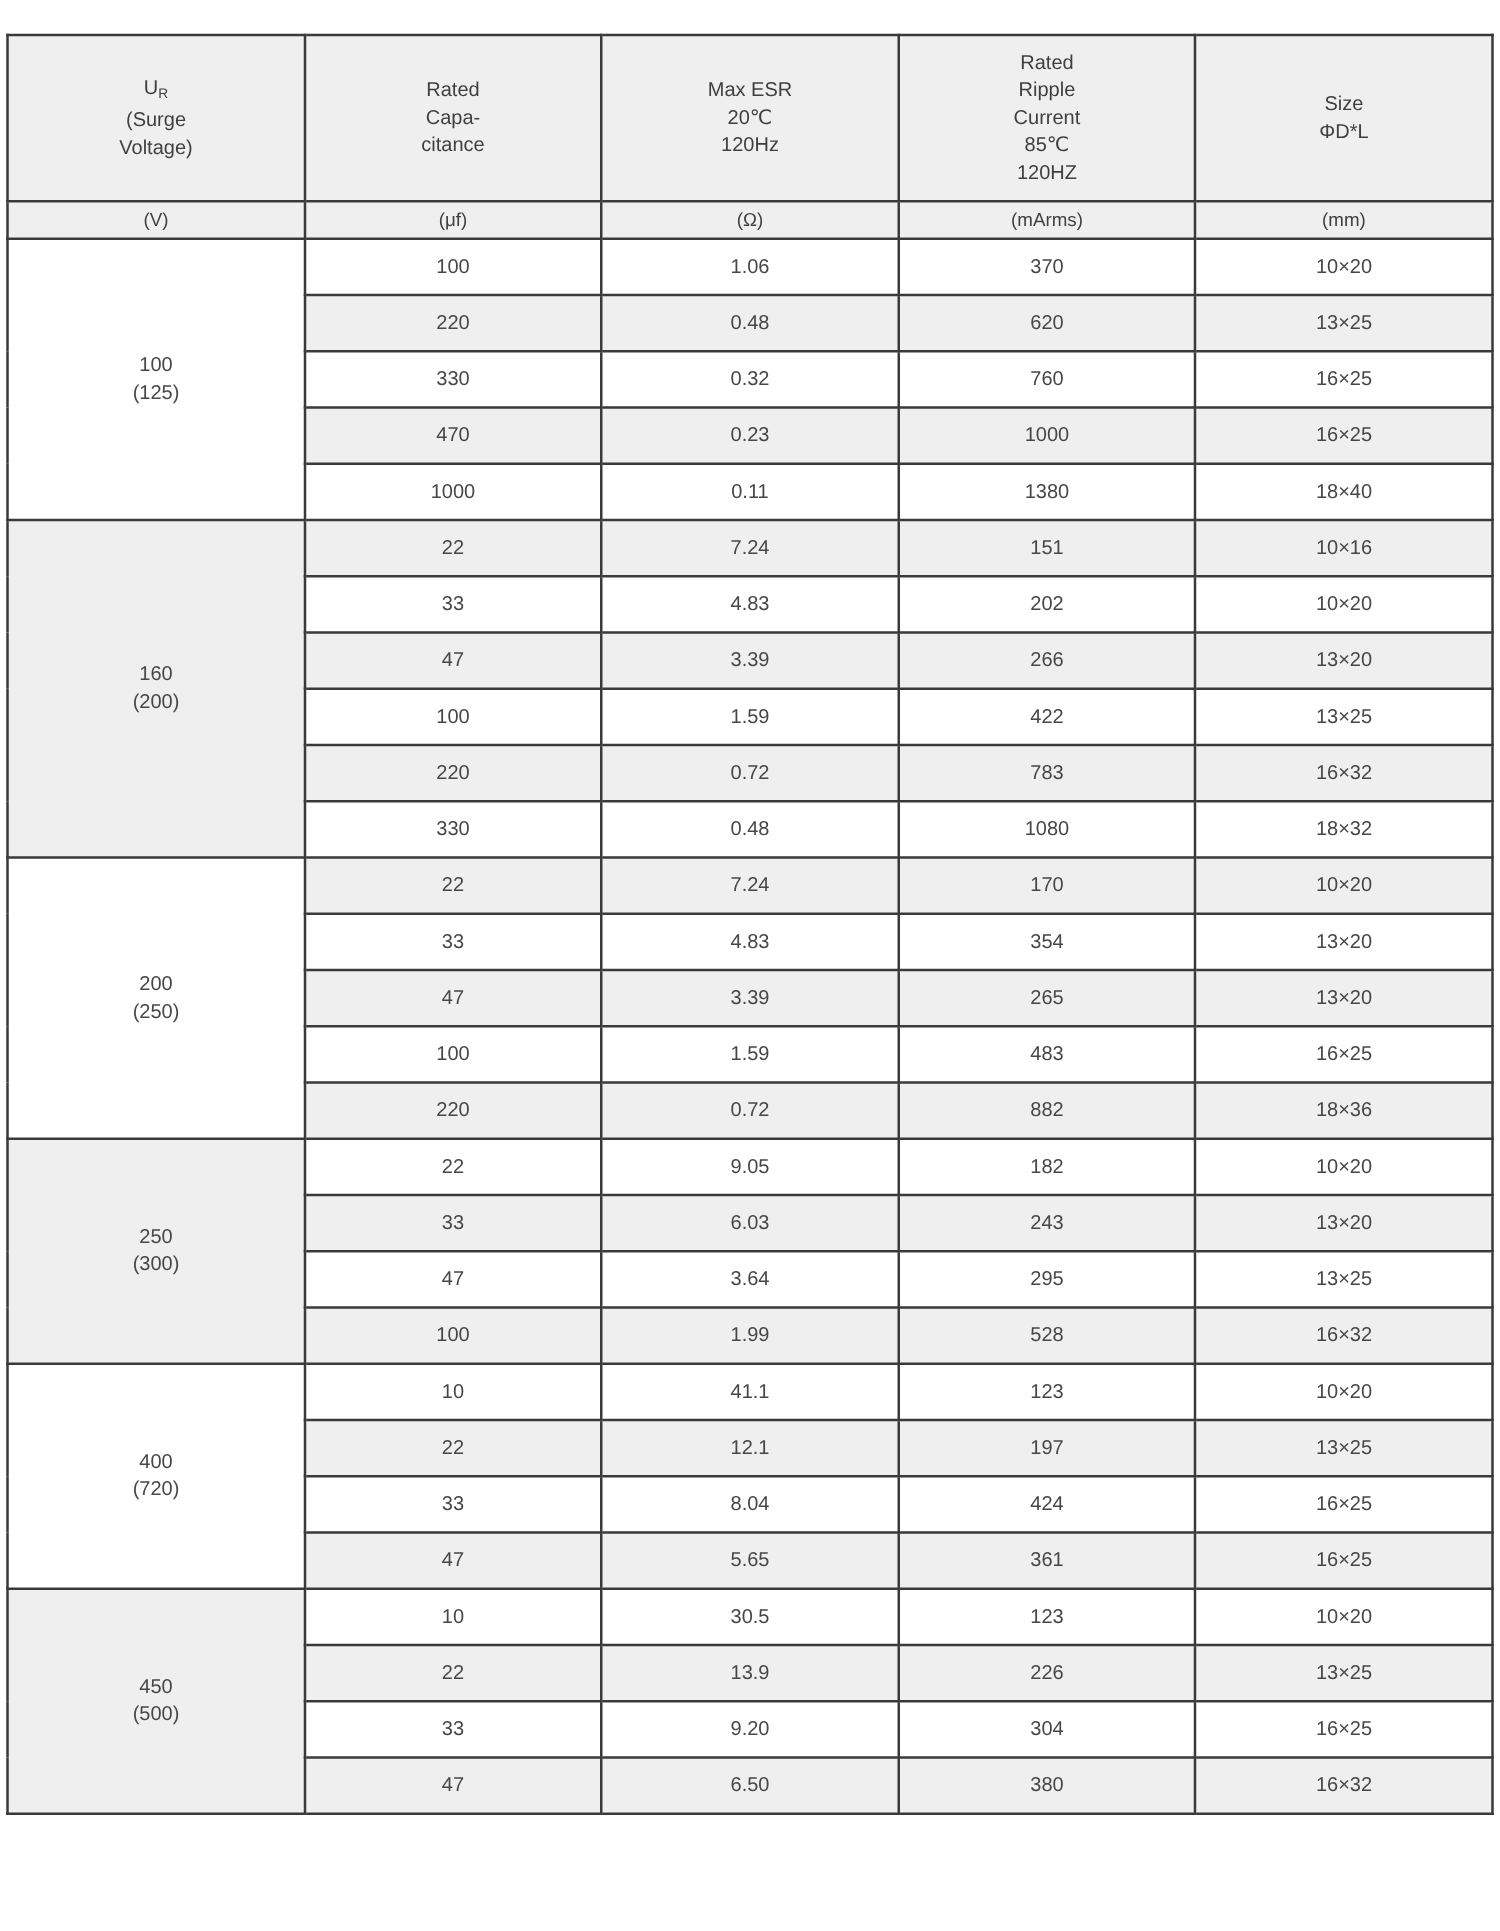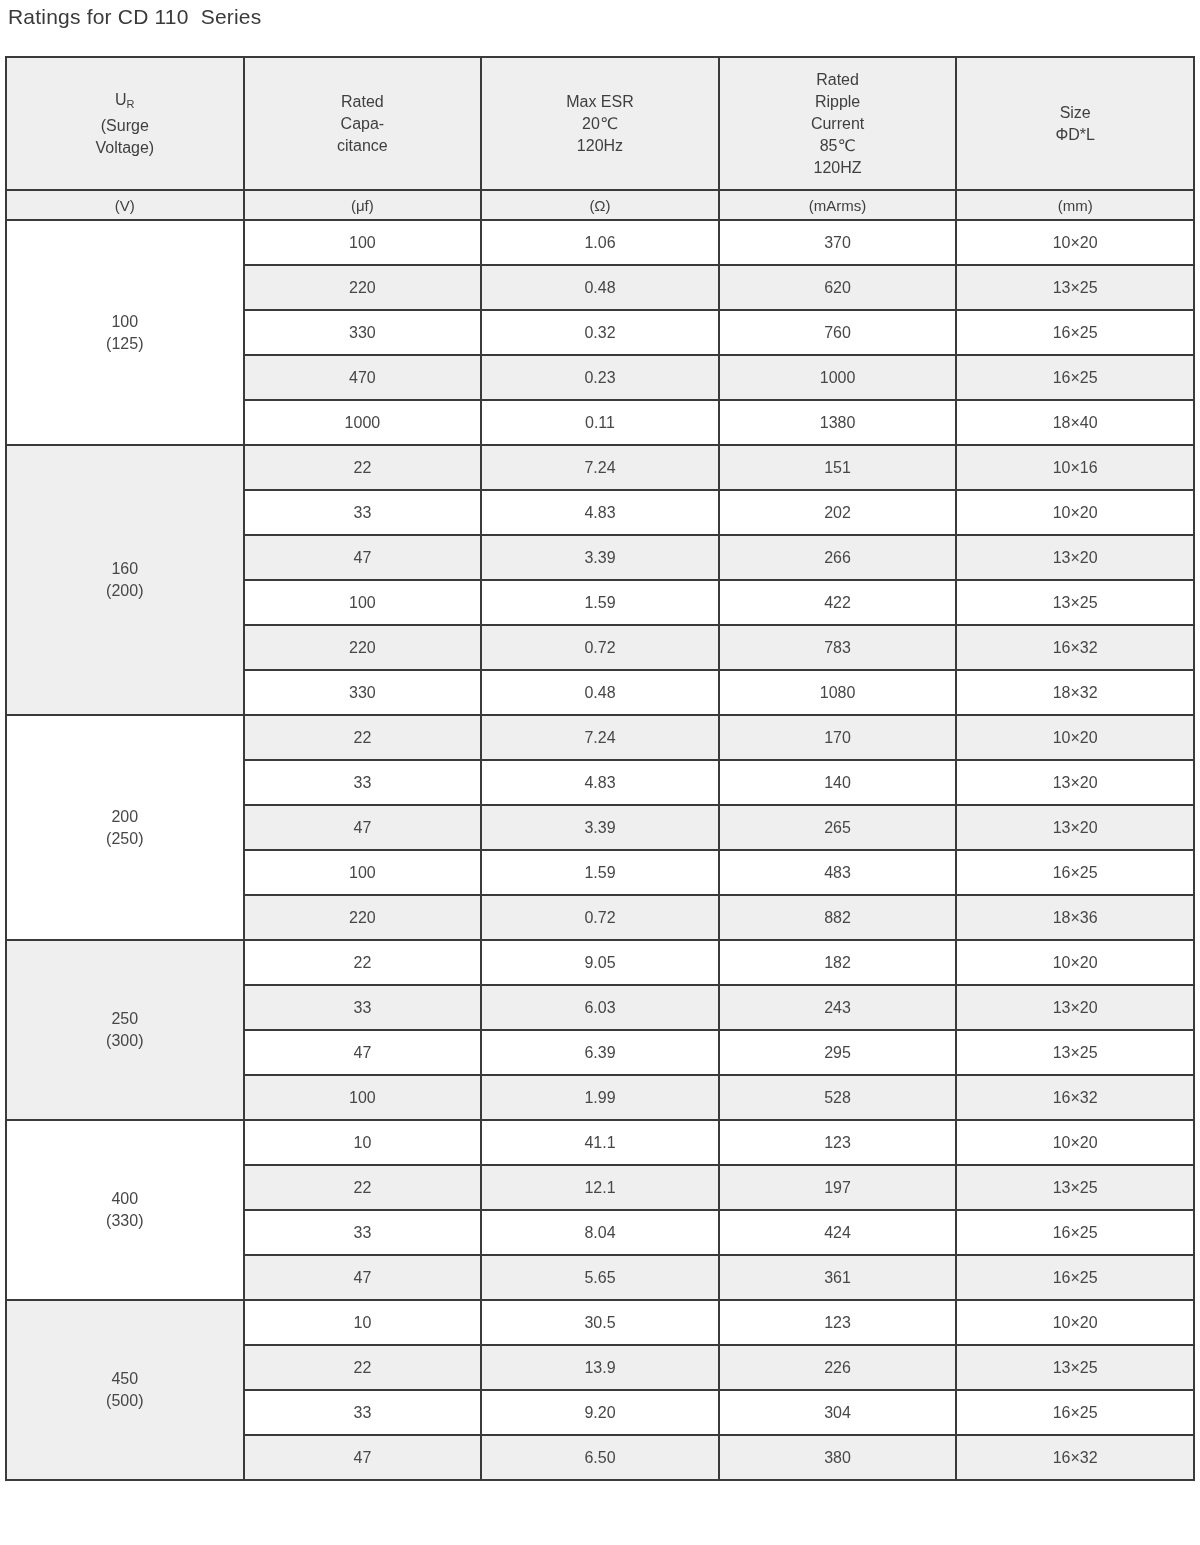--- a/index.html
+++ b/index.html
@@ -78,21 +78,20 @@
   }
   table.ratings tbody td.vcell.shade {
     background: #efefef;
     margin-top: 13px;
   }
 </style>
 </head>
 <body>
 
 <div class="page">
-  <h1 class="title">Ratings for CD 110  Series</h1>
 
   <table class="ratings">
     <colgroup>
       <col>
         <col>
         <col>
         <col>
         <col>
     </colgroup>
     <thead>
@@ -197,21 +196,21 @@
           <td rowspan="5" class="vcell">200
 (250)</td>
           <td class="shade">22</td>
           <td class="shade">7.24</td>
           <td class="shade">170</td>
           <td class="shade">10×20</td>
         </tr>
         <tr>
           <td>33</td>
           <td>4.83</td>
-          <td>140</td>
+          <td>354</td>
           <td>13×20</td>
         </tr>
         <tr>
           <td class="shade">47</td>
           <td class="shade">3.39</td>
           <td class="shade">265</td>
           <td class="shade">13×20</td>
         </tr>
         <tr>
           <td>100</td>
@@ -234,33 +233,33 @@
           <td>10×20</td>
         </tr>
         <tr>
           <td class="shade">33</td>
           <td class="shade">6.03</td>
           <td class="shade">243</td>
           <td class="shade">13×20</td>
         </tr>
         <tr>
           <td>47</td>
-          <td>6.39</td>
+          <td>3.64</td>
           <td>295</td>
           <td>13×25</td>
         </tr>
         <tr>
           <td class="shade">100</td>
           <td class="shade">1.99</td>
           <td class="shade">528</td>
           <td class="shade">16×32</td>
         </tr>
         <tr>
           <td rowspan="4" class="vcell">400
-(330)</td>
+(720)</td>
           <td>10</td>
           <td>41.1</td>
           <td>123</td>
           <td>10×20</td>
         </tr>
         <tr>
           <td class="shade">22</td>
           <td class="shade">12.1</td>
           <td class="shade">197</td>
           <td class="shade">13×25</td>

